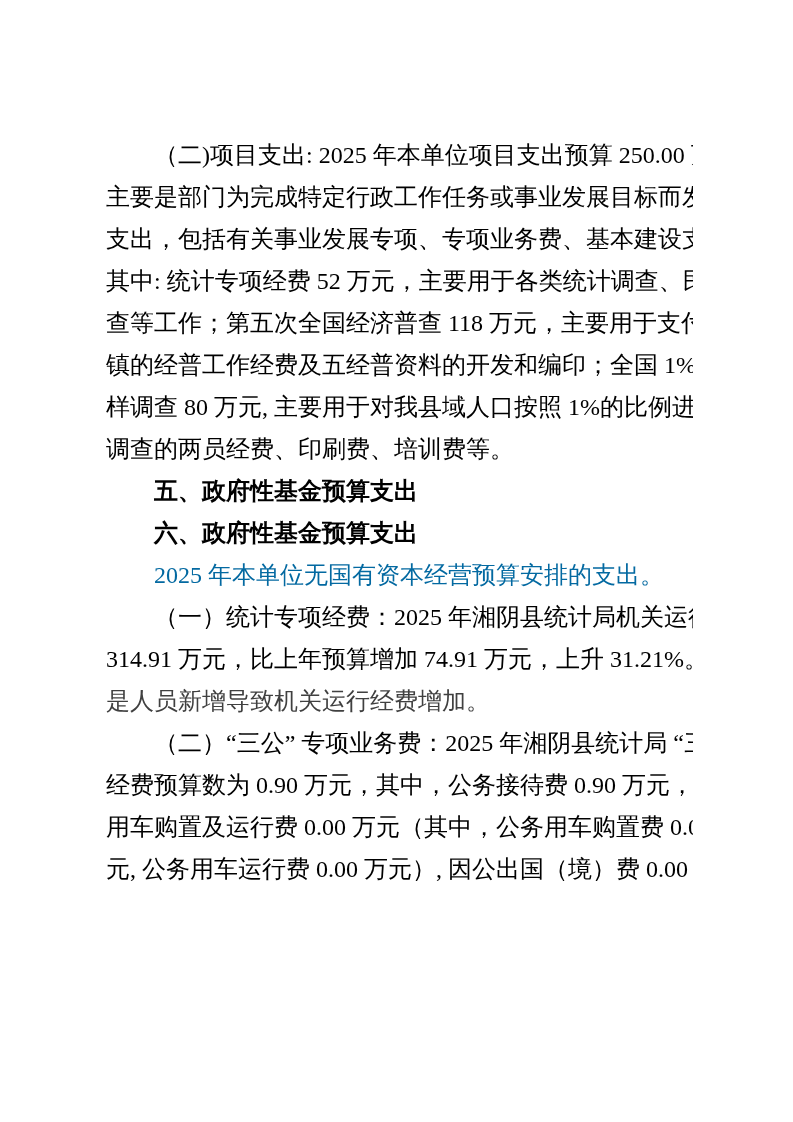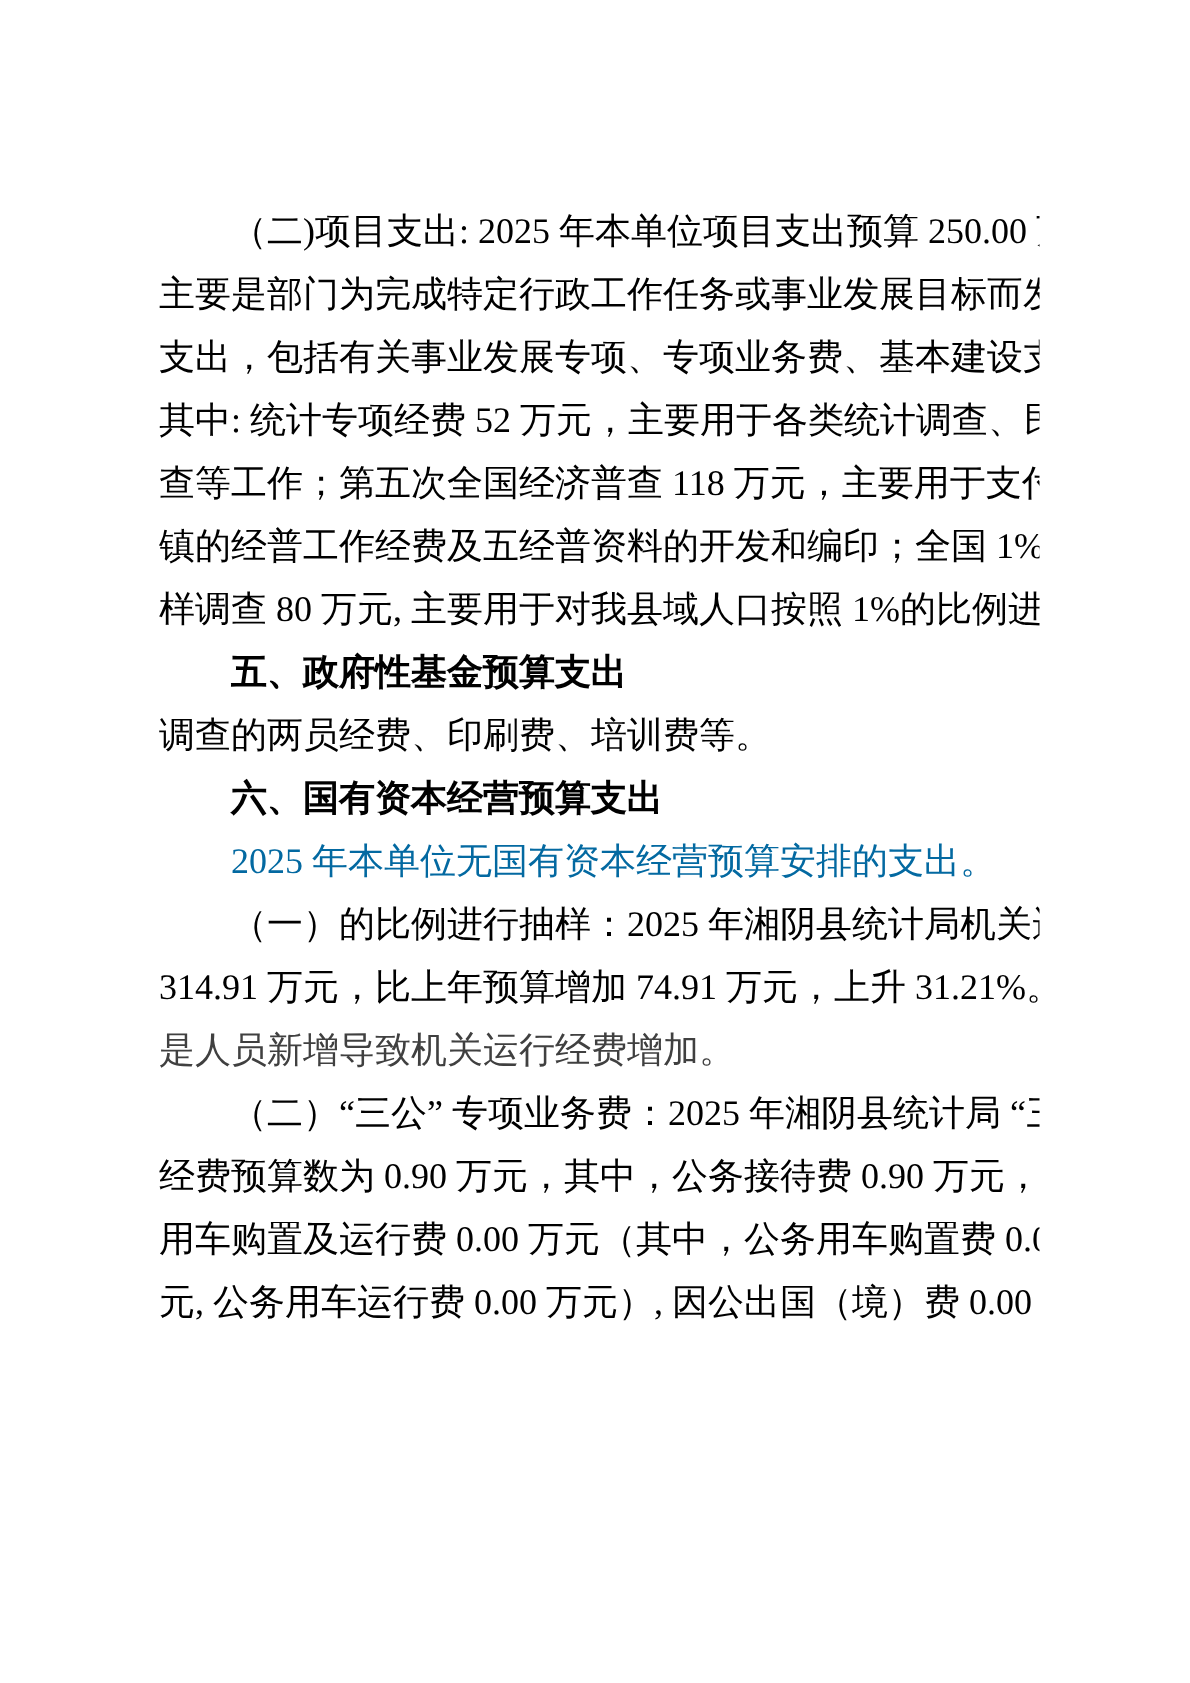--- a/index.html
+++ b/index.html
@@ -51,31 +51,31 @@
       <div class="doc-line" style="color: rgb(0, 0, 0);"><span class="body-text">支出，包括有关事业发展专项、专项业务费、基本建设支出等，</span></div>
 
       <div class="doc-line" style="color: rgb(0, 0, 0);"><span class="body-text">其中: 统计专项经费 52 万元，主要用于各类统计调查、民意调</span></div>
 
       <div class="doc-line" style="color: rgb(0, 0, 0);"><span class="body-text">查等工作；第五次全国经济普查 118 万元，主要用于支付各乡</span></div>
 
       <div class="doc-line" style="color: rgb(0, 0, 0);"><span class="body-text">镇的经普工作经费及五经普资料的开发和编印；全国 1%人口抽</span></div>
 
       <div class="doc-line" style="color: rgb(0, 0, 0);"><span class="body-text">样调查 80 万元, 主要用于对我县域人口按照 1%的比例进行抽样</span></div>
 
+      <div class="doc-line last" style="color: rgb(0, 0, 0);"><span class="body-text">调查的两员经费、印刷费、培训费等。</span></div>
+
       <div class="doc-line heading indent last" style="color: rgb(0, 0, 0);"><span class="body-text">五、政府性基金预算支出</span></div>
 
-      <div class="doc-line last" style="color: rgb(0, 0, 0);"><span class="body-text">调查的两员经费、印刷费、培训费等。</span></div>
 
-
-      <div class="doc-line heading indent last" style="color: rgb(0, 0, 0);"><span class="body-text">六、国有资本经营预算支出</span></div>
+      <div class="doc-line heading indent last" style="color: rgb(0, 0, 0);"><span class="body-text">六、政府性基金预算支出</span></div>
 
       <div class="doc-line indent last" style="color: #0369a1;"><span class="body-text">2025 年本单位无国有资本经营预算安排的支出。</span></div>
 
 
-      <div class="doc-line indent" style="color: rgb(0, 0, 0);"><span class="lead">（一）的比例进行抽样：</span><span class="body-text">2025 年湘阴县统计局机关运行经费</span></div>
+      <div class="doc-line indent" style="color: rgb(0, 0, 0);"><span class="lead">（一）统计专项经费：</span><span class="body-text">2025 年湘阴县统计局机关运行经费</span></div>
 
       <div class="doc-line" style="color: rgb(0, 0, 0);"><span class="body-text">314.91 万元，比上年预算增加 74.91 万元，上升 31.21%。主要</span></div>
 
       <div class="doc-line last" style="color: #404040;"><span class="body-text">是人员新增导致机关运行经费增加。</span></div>
 
       <div class="doc-line indent" style="color: rgb(0, 0, 0);"><span class="lead">（二）“三公” 专项业务费：</span><span class="body-text">2025 年湘阴县统计局 “三公”</span></div>
 
       <div class="doc-line" style="color: rgb(0, 0, 0);"><span class="body-text">经费预算数为 0.90 万元，其中，公务接待费 0.90 万元，公务</span></div>
 
       <div class="doc-line" style="color: rgb(0, 0, 0);"><span class="body-text">用车购置及运行费 0.00 万元（其中，公务用车购置费 0.00 万</span></div>

